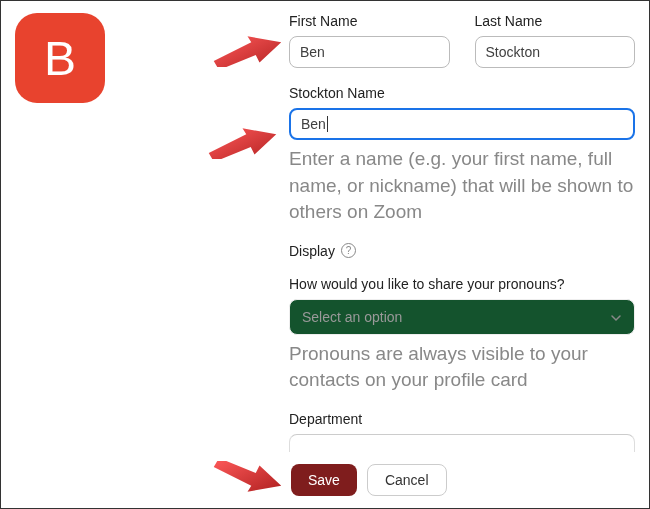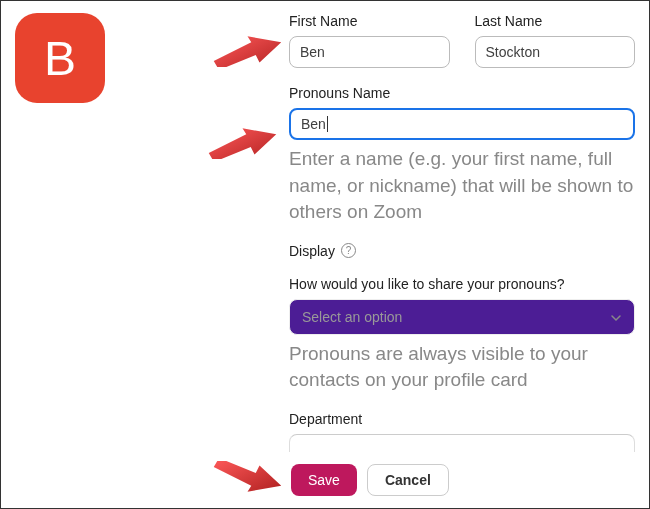--- a/index.html
+++ b/index.html
@@ -28,39 +28,39 @@
     .input-focus { border: 2px solid #1a73e8; border-radius: 8px; }
     .input::placeholder { color: #999; }
     .help-text { font-size: 19px; color: #888; margin-top: 6px; line-height: 1.4; }
     .help-icon {
       display: inline-flex; width: 15px; height: 15px; border: 1px solid #888;
       border-radius: 50%; align-items: center; justify-content: center;
       font-size: 10px; color: #888;
     }
     .select {
       width: 100%; height: 36px; border: 1px solid #eee; border-radius: 8px;
-      padding: 0 12px; font-size: 14px; color: #999; background: #4c1d95;
+      padding: 0 12px; font-size: 14px; color: #999; background: #14532d;
       display: flex; align-items: center; justify-content: space-between;
       cursor: pointer;
     }
     .chevron { width: 12px; height: 12px; }
     .dept-input-wrap {
       width: 100%; height: 22px; border: 1px solid #ddd; border-top: 1px solid #ccc;
       border-radius: 8px 8px 0 0; overflow: hidden; position: relative;
     }
     .button-bar {
       position: absolute; bottom: 0; left: 0; right: 0; height: 56px;
       background: #fff; display: flex; align-items: center; gap: 10px;
       padding-left: 290px;
     }
     .btn {
       height: 32px; padding: 0 17px; border-radius: 8px; font-size: 14px;
-      display: flex; align-items: center; justify-content: center; cursor: pointer; font-weight: bold;
+      display: flex; align-items: center; justify-content: center; cursor: pointer;
     }
-    .btn-primary { background: #be185d; color: #fff; border: none; font-weight: 500; }
+    .btn-primary { background: #7f1d1d; color: #fff; border: none; font-weight: 500; }
     .btn-secondary { background: #fff; color: #333; border: 1px solid #ccc; }
     .cursor { display: inline-block; width: 1px; height: 16px; background: #333; vertical-align: middle; margin-left: 1px; }
   </style>
 </head>
 <body>
 
 <div class="container">
   <div class="avatar-col">
     <div class="avatar">
       <span>B</span>
@@ -108,21 +108,21 @@
         <label class="label">First Name</label>
         <input class="input" value="Ben" style="">
       </div>
       <div class="field">
         <label class="label">Last Name</label>
         <input class="input" value="Stockton" style="">
       </div>
     </div>
 
     <div class="field-full">
-      <label class="label">Pronouns Name</label>
+      <label class="label">Stockton Name</label>
       <div class="input input-focus" style="display:flex;align-items:center;">
         <span>Ben</span>
           <span class="cursor"></span>
       </div>
       <div class="help-text">Enter a name (e.g. your first name, full name, or nickname) that will be shown to others on Zoom</div>
     </div>
 
     <div class="field-full">
       <label class="label">
         <span>Display</span>

